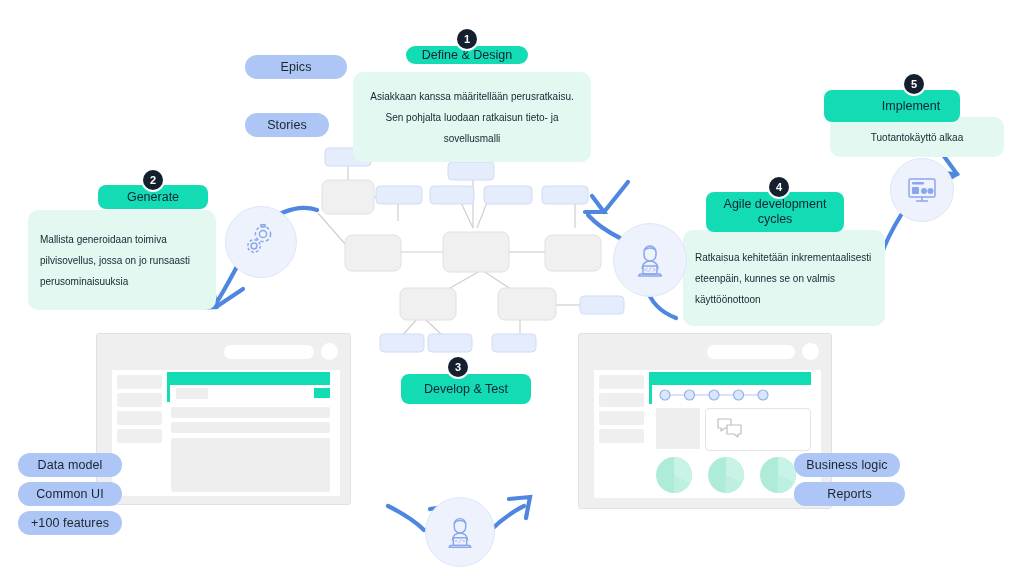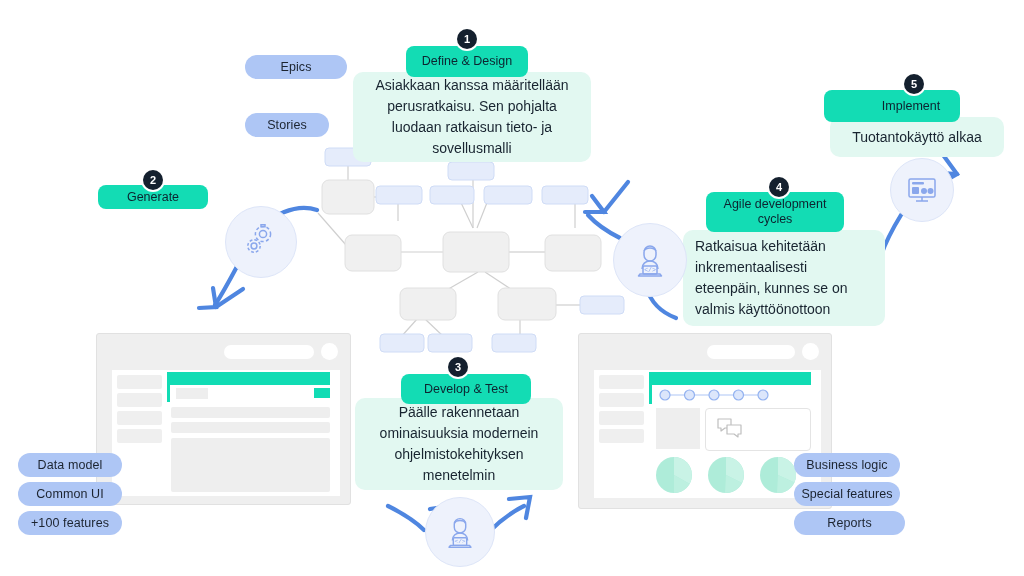--- a/index.html
+++ b/index.html
@@ -31,21 +31,21 @@
   
   .badge{
     position:absolute;width:20px;height:20px;border-radius:50%;
     background:#14202e;color:#ffffff;font-size:11px;font-weight:bold;
     display:flex;align-items:center;justify-content:center;z-index:8;
     box-shadow:0 0 0 2px #ffffff;
   }
   
   .card{
     position:absolute;background:#e2f8f1;border-radius:10px;
-    color:#182430;font-size:14px;line-height:21px;
+    color:#182430;font-size:10px;line-height:21px;
     display:flex;align-items:center;justify-content:center;text-align:center;
     padding:10px 12px;box-sizing:border-box;z-index:4;
   }
   .card.left{text-align:left;justify-content:flex-start;}
 
   
   .disc{
     position:absolute;border-radius:50%;background:#eef2fc;
     border:1px solid #dde5f8;z-index:5;
     display:flex;align-items:center;justify-content:center;
@@ -148,23 +148,24 @@
       <rect x="380" y="334" width="44" height="18" rx="4"></rect>
       <rect x="428" y="334" width="44" height="18" rx="4"></rect>
       <rect x="492" y="334" width="44" height="18" rx="4"></rect>
     </g>
   </svg>
 
   <div class="tag" style="left:245px;top:55px;width:102px;">Epics</div>
   <div class="tag" style="left:245px;top:113px;width:84px;">Stories</div>
 
   <div class="card" style="left:353px;top:72px;width:238px;height:90px;">Asiakkaan kanssa määritellään perusratkaisu. Sen pohjalta luodaan ratkaisun tieto- ja sovellusmalli</div>
-  <div class="chip" style="left:406px;top:46px;width:122px;height:31px;">Define &amp; Design</div>
+  <div class="chip" style="left:406px;top:46px;width:122px;height:18px;border-radius:14px;">Define &amp; Design</div>
   <div class="badge" style="left:457px;top:29px;">1</div>
 
+  <div class="card left" style="left:28px;top:210px;width:188px;height:100px;">Mallista generoidaan toimiva pilvisovellus, jossa on jo runsaasti perusominaisuuksia</div>
   <div class="chip" style="left:98px;top:185px;width:110px;height:24px;">Generate</div>
   <div class="badge" style="left:143px;top:170px;">2</div>
 
   <div class="disc" style="left:225px;top:206px;width:70px;height:70px;">
     <svg class="inline" width="42" height="42" viewBox="0 0 42 42" aria-hidden="true">
       <g fill="none" stroke="#8aa7ec" stroke-width="1.5">
         <g transform="translate(23,13)">
           <circle cx="0" cy="0" r="3.6"></circle>
           <path d="M0,-9.2 L2,-9.2 L2,-7.2 L-2,-7.2 L-2,-9.2 Z"></path>
           <circle cx="0" cy="0" r="7.6" stroke-dasharray="3.2 2.4"></circle>
@@ -284,23 +285,22 @@
       </g>
     </svg>
   </div>
 
   <div class="tag" style="left:18px;top:453px;width:104px;">Data model</div>
   <div class="tag" style="left:18px;top:482px;width:104px;">Common UI</div>
   <div class="tag" style="left:18px;top:511px;width:104px;">+100 features</div>
 
   <div class="tag" style="left:794px;top:482px;width:106px;">Special features</div>
   <div class="tag" style="left:794px;top:453px;width:106px;">Business logic</div>
-  <div class="tag" style="left:794px;top:511px;width:111px;">Reports</div>
-
-  <div class="card" style="left:355px;top:398px;width:208px;height:92px;">Päälle rakennetaan ominaisuuksia modernein ohjelmistokehityksen menetelmin</div>
+  <div class="tag" style="left:794px;top:482px;width:111px;">Reports</div>
+
   <div class="chip" style="left:401px;top:374px;width:130px;height:30px;">Develop &amp; Test</div>
   <div class="badge" style="left:448px;top:357px;">3</div>
 
   <div class="disc" style="left:425px;top:497px;width:68px;height:68px;">
     <svg class="inline" width="42" height="42" viewBox="0 0 44 44" aria-hidden="true">
       <g fill="none" stroke="#8aa7ec" stroke-width="1.5" stroke-linejoin="round">
         <path d="M16,14 a6,6 0 0 1 12,0 v3 a6,6 0 0 1 -12,0 z"></path>
         <path d="M16,13 c2,-4 10,-4 12,0"></path>
         <path d="M14,31 c0,-5 3.5,-8 8,-8 c4.5,0 8,3 8,8"></path>
         <rect x="15" y="28" width="14" height="8" rx="1"></rect>

